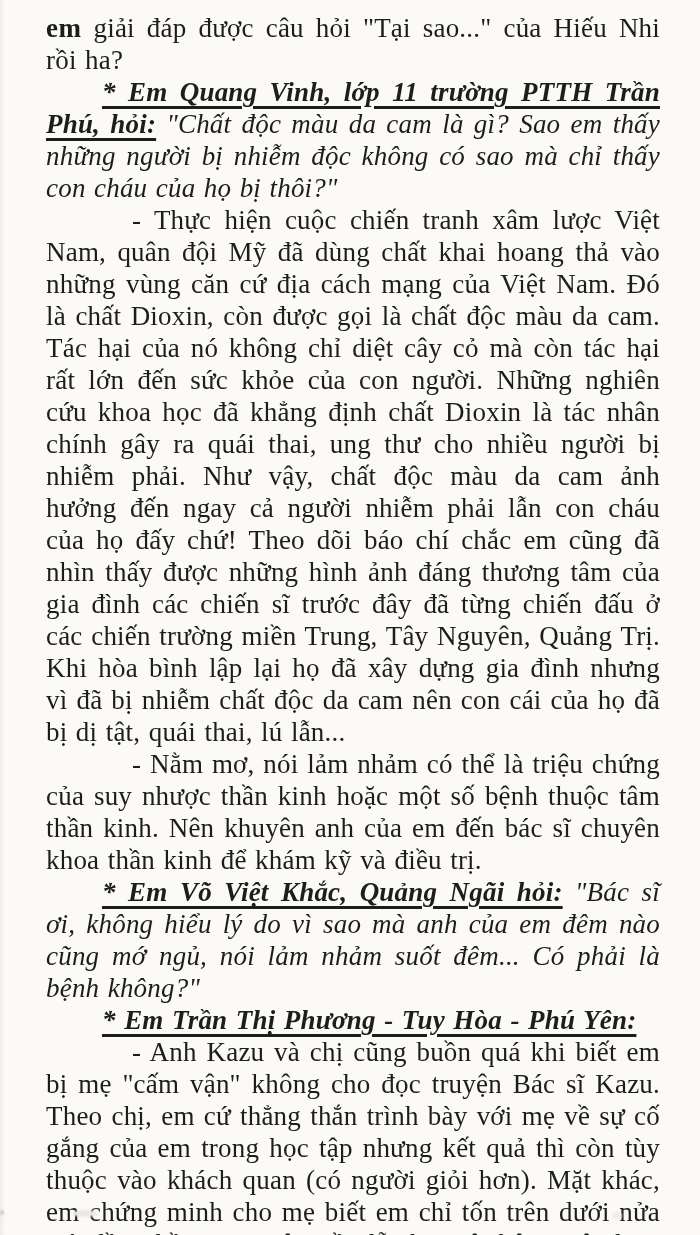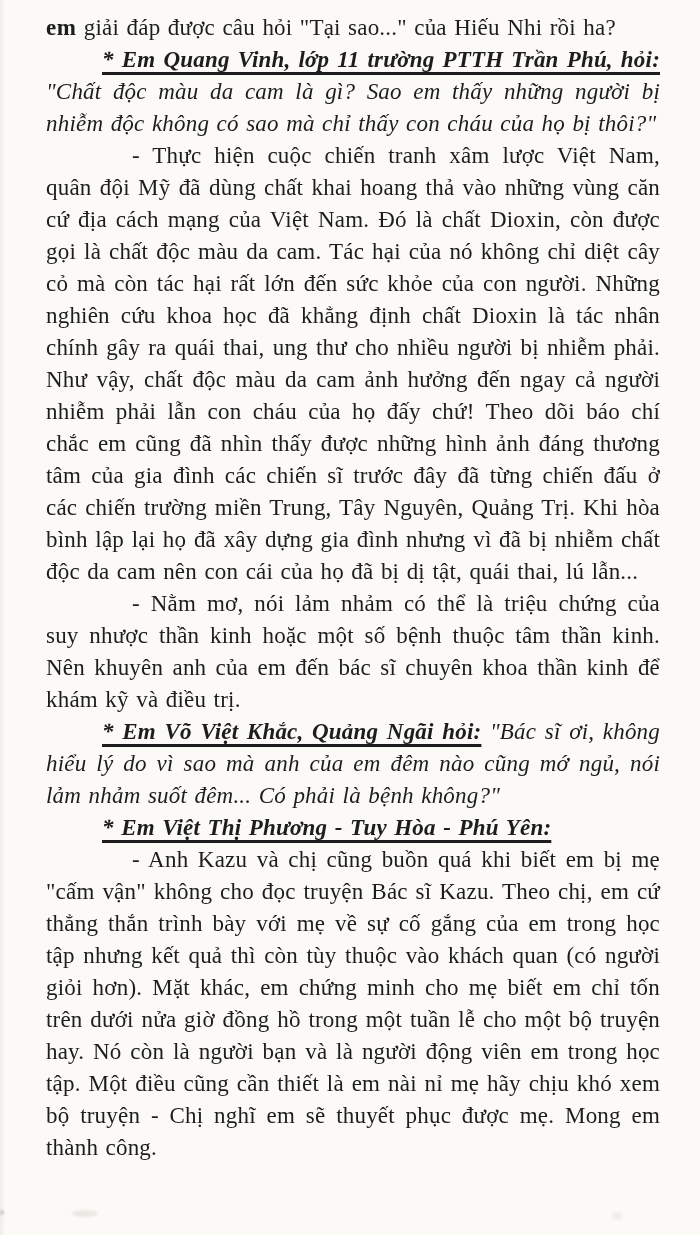--- a/index.html
+++ b/index.html
@@ -11,21 +11,21 @@
     color: #1d1d1d;
     overflow: hidden;
     position: relative;
   }
   .page {
     padding: 12px 40px 0 46px;
     position: relative;
   }
   p.para {
     margin: 0;
-    font-size: 23px;
+    font-size: 27px;
     line-height: 32px;
     text-align: justify;
     word-spacing: 1.5px;
     letter-spacing: 0.2px;
   }
   .indent-h { text-indent: 56px; }
   .indent-a { text-indent: 86px; }
   .gap-top  { margin-top: 8px; }
   .lead-bold {
     font-weight: bold;
@@ -67,21 +67,21 @@
   <p class="para"><span class="lead-bold">em</span><span> giải đáp được câu hỏi "Tại sao..." của Hiếu Nhi rồi ha?</span></p>
 
   <p class="para indent-h"><span class="hq">* Em Quang Vinh, lớp 11 trường PTTH Trần Phú, hỏi:</span><span class="quote"> "Chất độc màu da cam là gì? Sao em thấy những người bị nhiễm độc không có sao mà chỉ thấy con cháu của họ bị thôi?"</span></p>
 
   <p class="para indent-a"><span>- Thực hiện cuộc chiến tranh xâm lược Việt Nam, quân đội Mỹ đã dùng chất khai hoang thả vào những vùng căn cứ địa cách mạng của Việt Nam. Đó là chất Dioxin, còn được gọi là chất độc màu da cam. Tác hại của nó không chỉ diệt cây cỏ mà còn tác hại rất lớn đến sức khỏe của con người. Những nghiên cứu khoa học đã khẳng định chất Dioxin là tác nhân chính gây ra quái thai, ung thư cho nhiều người bị nhiễm phải. Như vậy, chất độc màu da cam ảnh hưởng đến ngay cả người nhiễm phải lẫn con cháu của họ đấy chứ! Theo dõi báo chí chắc em cũng đã nhìn thấy được những hình ảnh đáng thương tâm của gia đình các chiến sĩ trước đây đã từng chiến đấu ở các chiến trường miền Trung, Tây Nguyên, Quảng Trị. Khi hòa bình lập lại họ đã xây dựng gia đình nhưng vì đã bị nhiễm chất độc da cam nên con cái của họ đã bị dị tật, quái thai, lú lẫn...</span></p>
 
   <p class="para indent-a"><span>- Nằm mơ, nói lảm nhảm có thể là triệu chứng của suy nhược thần kinh hoặc một số bệnh thuộc tâm thần kinh. Nên khuyên anh của em đến bác sĩ chuyên khoa thần kinh để khám kỹ và điều trị.</span></p>
 
   <p class="para indent-h"><span class="hq">* Em Võ Việt Khắc, Quảng Ngãi hỏi:</span><span class="quote"> "Bác sĩ ơi, không hiểu lý do vì sao mà anh của em đêm nào cũng mớ ngủ, nói lảm nhảm suốt đêm... Có phải là bệnh không?"</span></p>
 
-  <p class="para indent-h gap-top"><span class="hq">* Em Việt Thị Phương - Tuy Hòa - Phú Yên:</span></p>
+  <p class="para indent-h gap-top"><span class="hq">* Em Trần Thị Phương - Tuy Hòa - Phú Yên:</span></p>
 
   <p class="para indent-a"><span>- Anh Kazu và chị cũng buồn quá khi biết em bị mẹ "cấm vận" không cho đọc truyện Bác sĩ Kazu. Theo chị, em cứ thẳng thắn trình bày với mẹ về sự cố gắng của em trong học tập nhưng kết quả thì còn tùy thuộc vào khách quan (có người giỏi hơn). Mặt khác, em chứng minh cho mẹ biết em chỉ tốn trên dưới nửa giờ đồng hồ trong một tuần lễ cho một bộ truyện hay. Nó còn là người bạn và là người động viên em trong học tập. Một điều cũng cần thiết là em nài nỉ mẹ hãy chịu khó xem bộ truyện - Chị nghĩ em sẽ thuyết phục được mẹ. Mong em thành công.</span></p>
 
 </main>
 
 <div class="smudge smudge-1"></div>
 <div class="smudge smudge-2"></div>
 <div class="smudge smudge-3"></div>
 
 </body></html>

